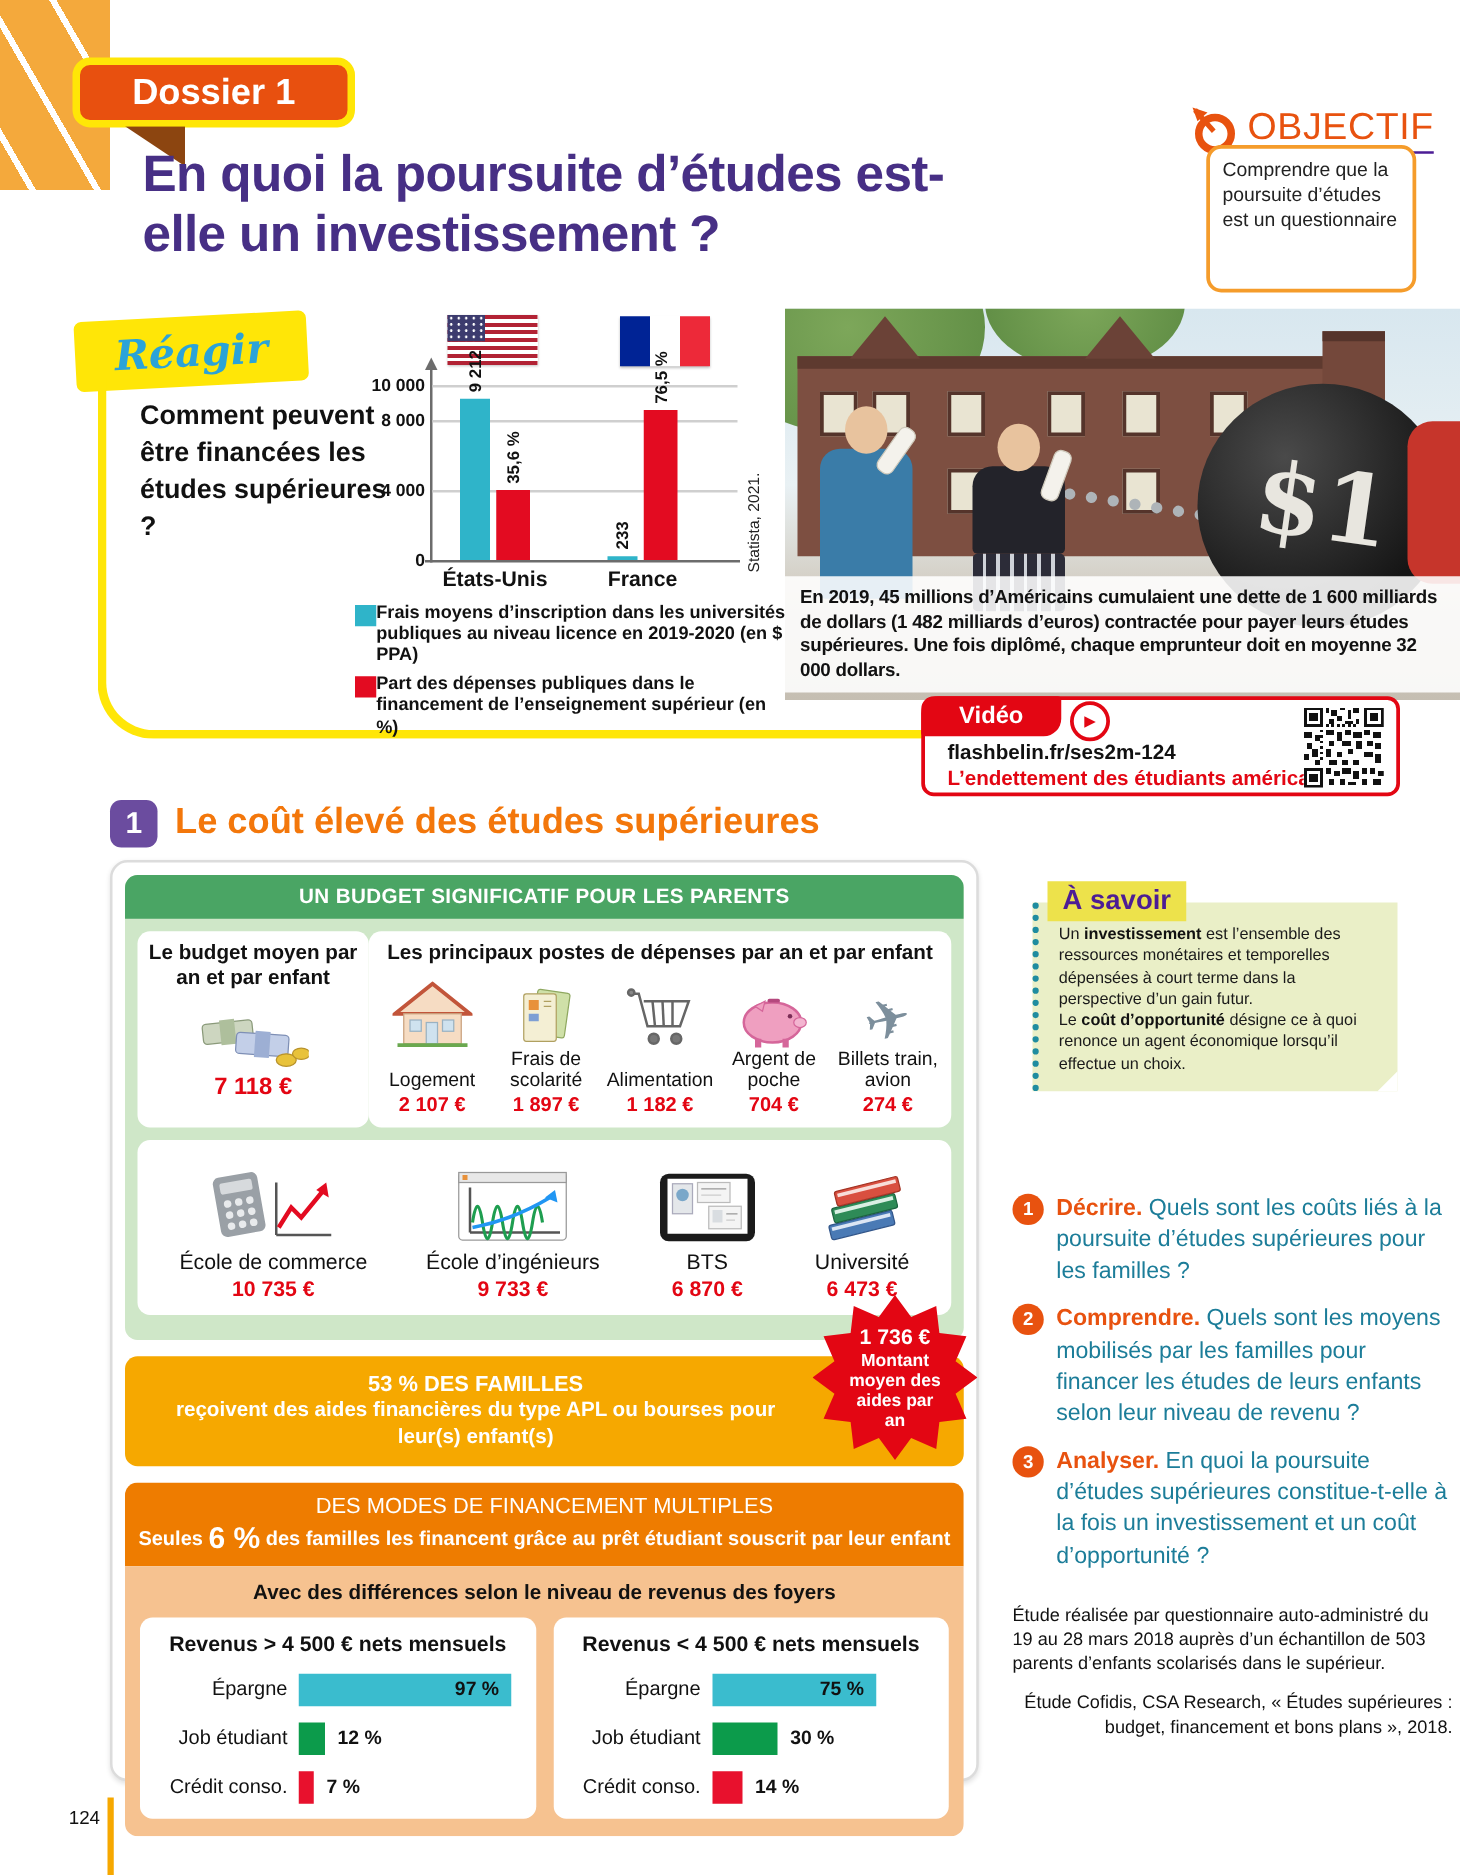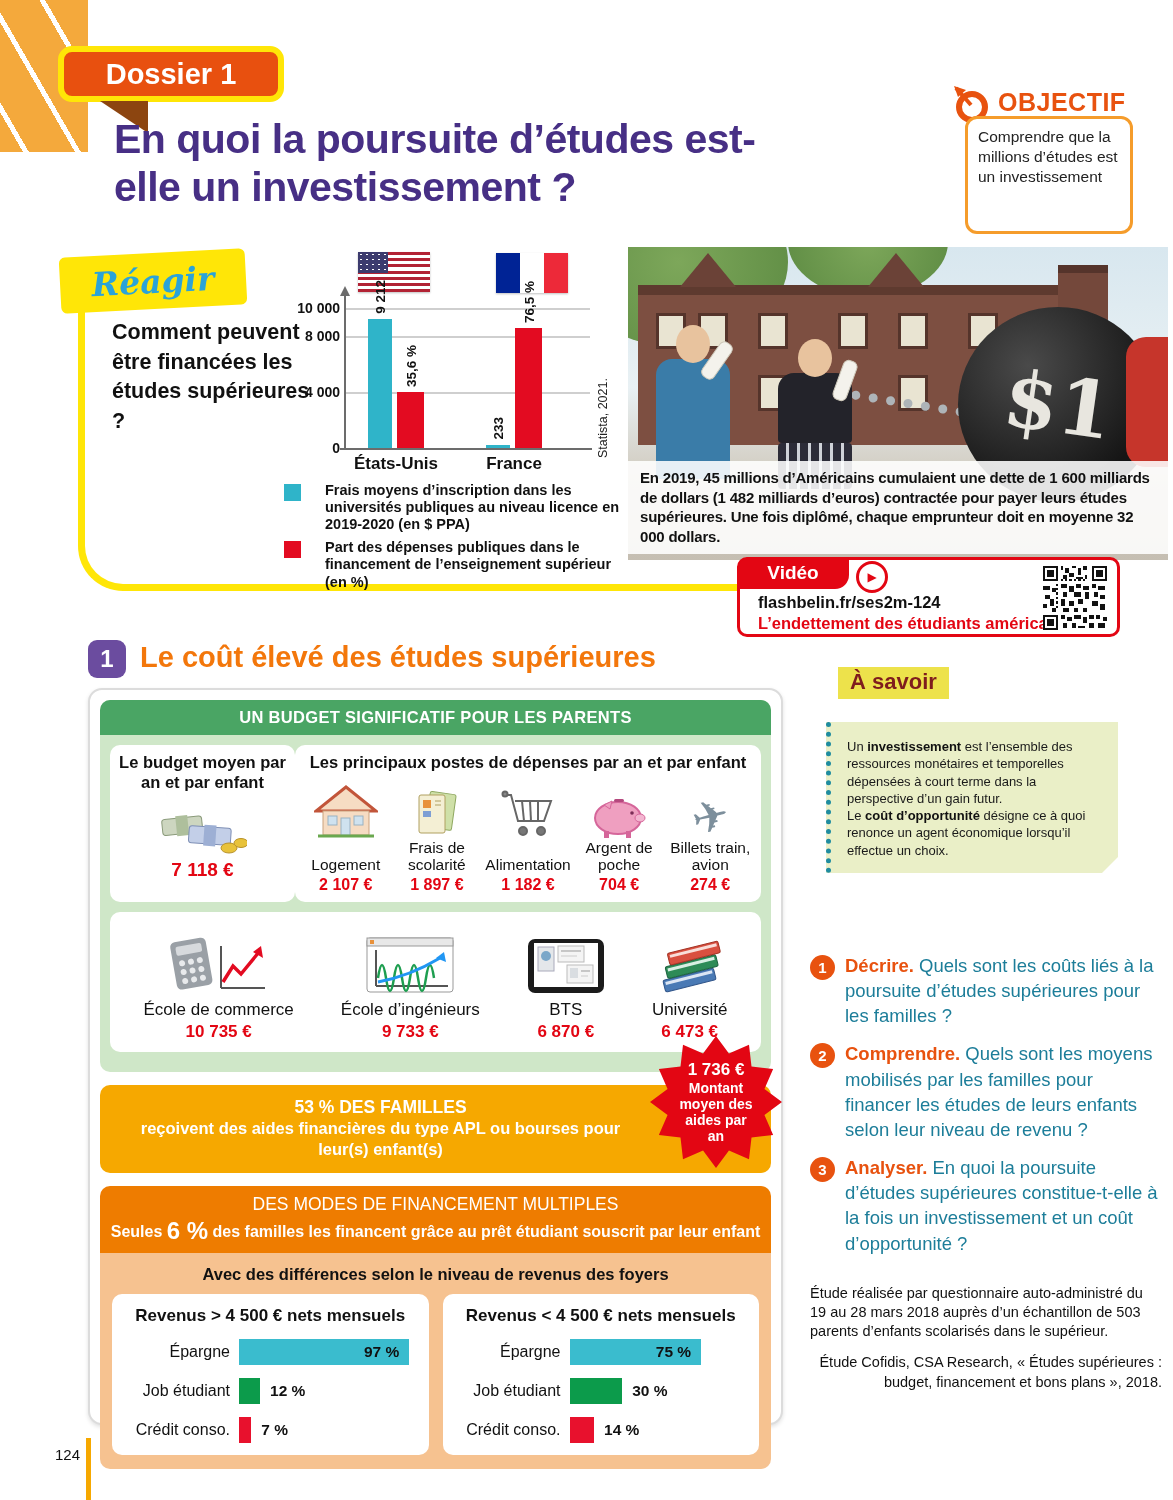--- a/index.html
+++ b/index.html
@@ -11,21 +11,21 @@
     background:repeating-linear-gradient(60deg,#F4A93C 0 20px,#fff 20px 25px,#F4A93C 25px 45px);}
   .dossier-badge{position:absolute;left:58px;top:46px;width:214px;height:44px;
     background:#E8500F;border:6px solid #FFE607;border-radius:14px;
     display:flex;align-items:center;justify-content:center;
     color:#fff;font-weight:bold;font-size:29px;}
   .badge-fold{position:absolute;left:100px;top:101px;width:48px;height:32px;
     background:#8C4510;clip-path:polygon(0 0,100% 0,100% 100%);}
   .page-title{position:absolute;left:114px;top:116px;width:680px;
     color:#472F85;font-weight:bold;font-size:41px;line-height:1.16;letter-spacing:-0.5px;}
   .objectif-head{position:absolute;left:952px;top:84px;display:flex;align-items:center;gap:6px;}
-  .objectif-label{color:#E8520F;font-weight:bold;font-size:25px;letter-spacing:.5px;
+  .objectif-label{color:#E8520F;font-weight:normal;font-size:30px;letter-spacing:.5px;
      border-bottom:2px solid #4c1d95;padding-bottom:2px;}
   .objectif-box{position:absolute;left:965px;top:116px;width:142px;height:96px;
     border:3px solid #F59C2B;border-radius:12px;background:#fff;padding:8px 10px;
     font-size:15.5px;line-height:1.28;color:#222;}
 
   
   .reagir-banner{position:absolute;left:60px;top:253px;width:186px;height:56px;
     background:#FFE607;transform:rotate(-3deg);border-radius:6px;
     display:flex;align-items:center;justify-content:center;}
   .reagir-banner span{color:#2BA3D8;font-family:"DejaVu Serif",serif;
@@ -55,21 +55,21 @@
   .bar-group{position:absolute;bottom:0;height:100%;display:flex;align-items:flex-end;gap:5px;}
   .bar-slot{position:relative;height:100%;}
   .bar-slot.s0{width:24px;} .bar-slot.s1{width:27px;}
   .vbar{position:absolute;left:0;bottom:0;width:100%;}
   .vbar-label{position:absolute;left:50%;transform:translateX(-50%) rotate(180deg);
     writing-mode:vertical-rl;font-size:13.5px;font-weight:bold;color:#111;white-space:nowrap;}
   .xlabel{position:absolute;top:204px;width:120px;text-align:center;font-size:17px;font-weight:700;}
   .chart-source{position:absolute;left:300px;top:108px;height:100px;
     writing-mode:vertical-rl;transform:rotate(180deg);font-size:12.5px;color:#222;}
   .legend{position:absolute;left:-12px;top:232px;width:345px;font-size:14.5px;font-weight:600;line-height:1.18;}
-  .legend-row{display:flex;gap:24px;margin-bottom:6px;}
+  .legend-row{display:flex;gap:0;margin-bottom:6px;}
   .legend-swatch{flex:0 0 17px;height:17px;margin-top:2px;}
 
   
   .photo{position:absolute;left:628px;top:247px;width:540px;height:313px;overflow:hidden;
     background:linear-gradient(180deg,#d8e7ef 0%,#e9f1f4 45%,#cfc8bb 75%,#c5beb2 100%);}
   .foliage{position:absolute;border-radius:50%;background:radial-gradient(circle,#7da75a,#5c8a42);}
   .building{position:absolute;left:10px;top:38px;width:430px;height:150px;background:#7d4f41;
     border-top:10px solid #5e3a2f;}
   .building .win{position:absolute;width:24px;height:30px;background:#e9e4d2;border:3px solid #55342b;}
   .gable{position:absolute;width:0;height:0;border-left:28px solid transparent;
@@ -156,22 +156,22 @@
   .rev-cards{display:flex;gap:14px;}
   .rev-card{flex:1;background:#fff;border-radius:10px;padding:12px 14px;}
   .rev-title{font-weight:bold;font-size:17px;text-align:center;margin-bottom:12px;}
   .rev-row{display:flex;align-items:center;margin-top:13px;}
   .rev-label{width:104px;text-align:right;padding-right:9px;font-size:16px;white-space:nowrap;}
   .rev-track{flex:1;position:relative;height:26px;}
   .hbar{position:absolute;left:0;top:0;bottom:0;}
   .hbar-label{position:absolute;top:50%;transform:translateY(-50%);font-size:15.5px;font-weight:bold;color:#111;white-space:nowrap;}
 
   
-  .asavoir-label{position:absolute;left:838px;top:667px;background:#EDE24B;padding:2px 12px 4px;
-    color:#7f1d1d;font-weight:bold;font-size:22px;z-index:2;}
+  .asavoir-label{position:absolute;left:838px;top:705px;background:#EDE24B;padding:2px 12px 4px;
+    color:#4c1d95;font-weight:bold;font-size:22px;z-index:2;}
   .asavoir-note{position:absolute;left:826px;top:722px;width:292px;box-sizing:border-box;
     background:#EAEFC7;border-left:5px dotted #1F8CA0;padding:16px 14px 14px 16px;
     font-size:13px;line-height:1.33;color:#1a1a1a;}
   .asavoir-note:after{content:"";position:absolute;right:0;bottom:0;width:0;height:0;
     border-left:16px solid transparent;border-bottom:16px solid #fff;}
   .asavoir-note b{color:#111;}
   .questions{position:absolute;left:810px;top:953px;width:352px;}
   .question{display:flex;gap:10px;margin-bottom:13px;}
   .qnum{flex:0 0 25px;height:25px;border-radius:50%;background:#E8520F;color:#fff;
     font-weight:bold;font-size:15px;display:flex;align-items:center;justify-content:center;margin-top:2px;}
@@ -198,21 +198,21 @@
 
   <div class="objectif-head">
     <svg width="40" height="40" viewBox="0 0 40 40">
       <circle cx="20" cy="23" r="13" fill="none" stroke="#E8520F" stroke-width="6"></circle>
       <circle cx="20" cy="23" r="5" fill="#fff"></circle>
       <line x1="4" y1="4" x2="19" y2="21" stroke="#E8520F" stroke-width="4"></line>
       <polygon points="2,2 14,6 6,13" fill="#E8520F"></polygon>
     </svg>
     <span class="objectif-label">OBJECTIF</span>
   </div>
-  <div class="objectif-box">Comprendre que la millions d’études est un investissement</div>
+  <div class="objectif-box">Comprendre que la poursuite d’études est un questionnaire</div>
 
   <div class="reagir-banner">
     <span>Réagir</span>
   </div>
   <div class="yellow-frame"></div>
   <div class="reagir-q">Comment peuvent être financées les études supérieures ?</div>
 
   <div class="chart-wrap">
     <div class="flag flag-us">
         <span class="canton"></span>

